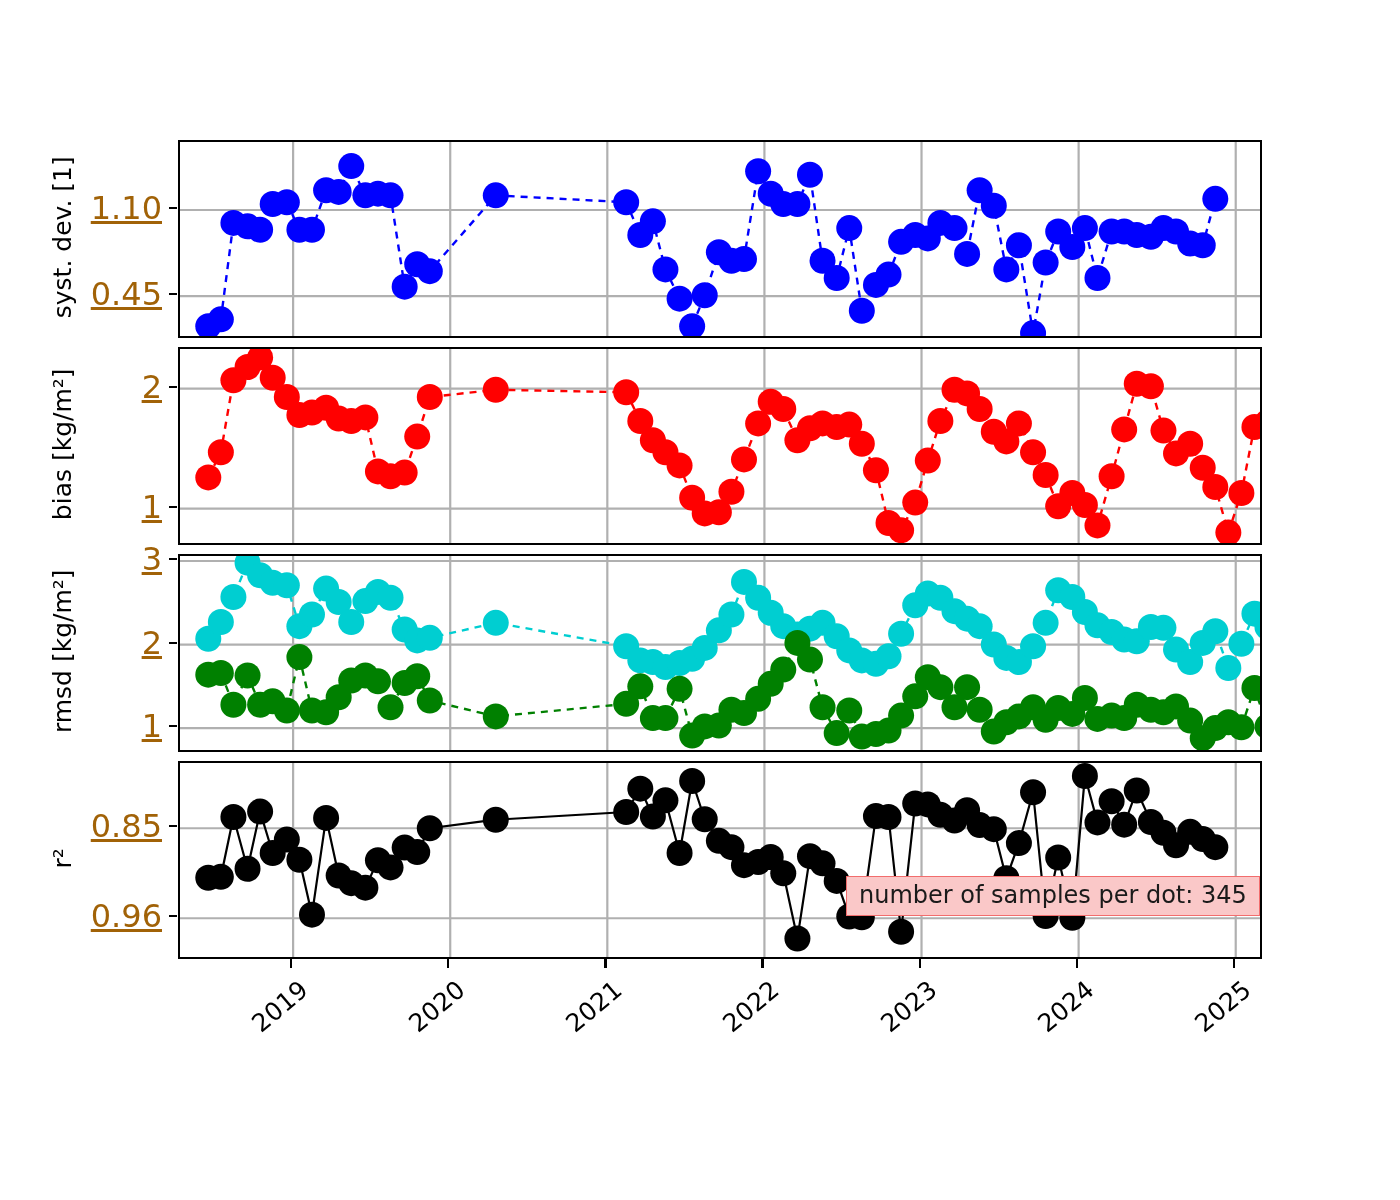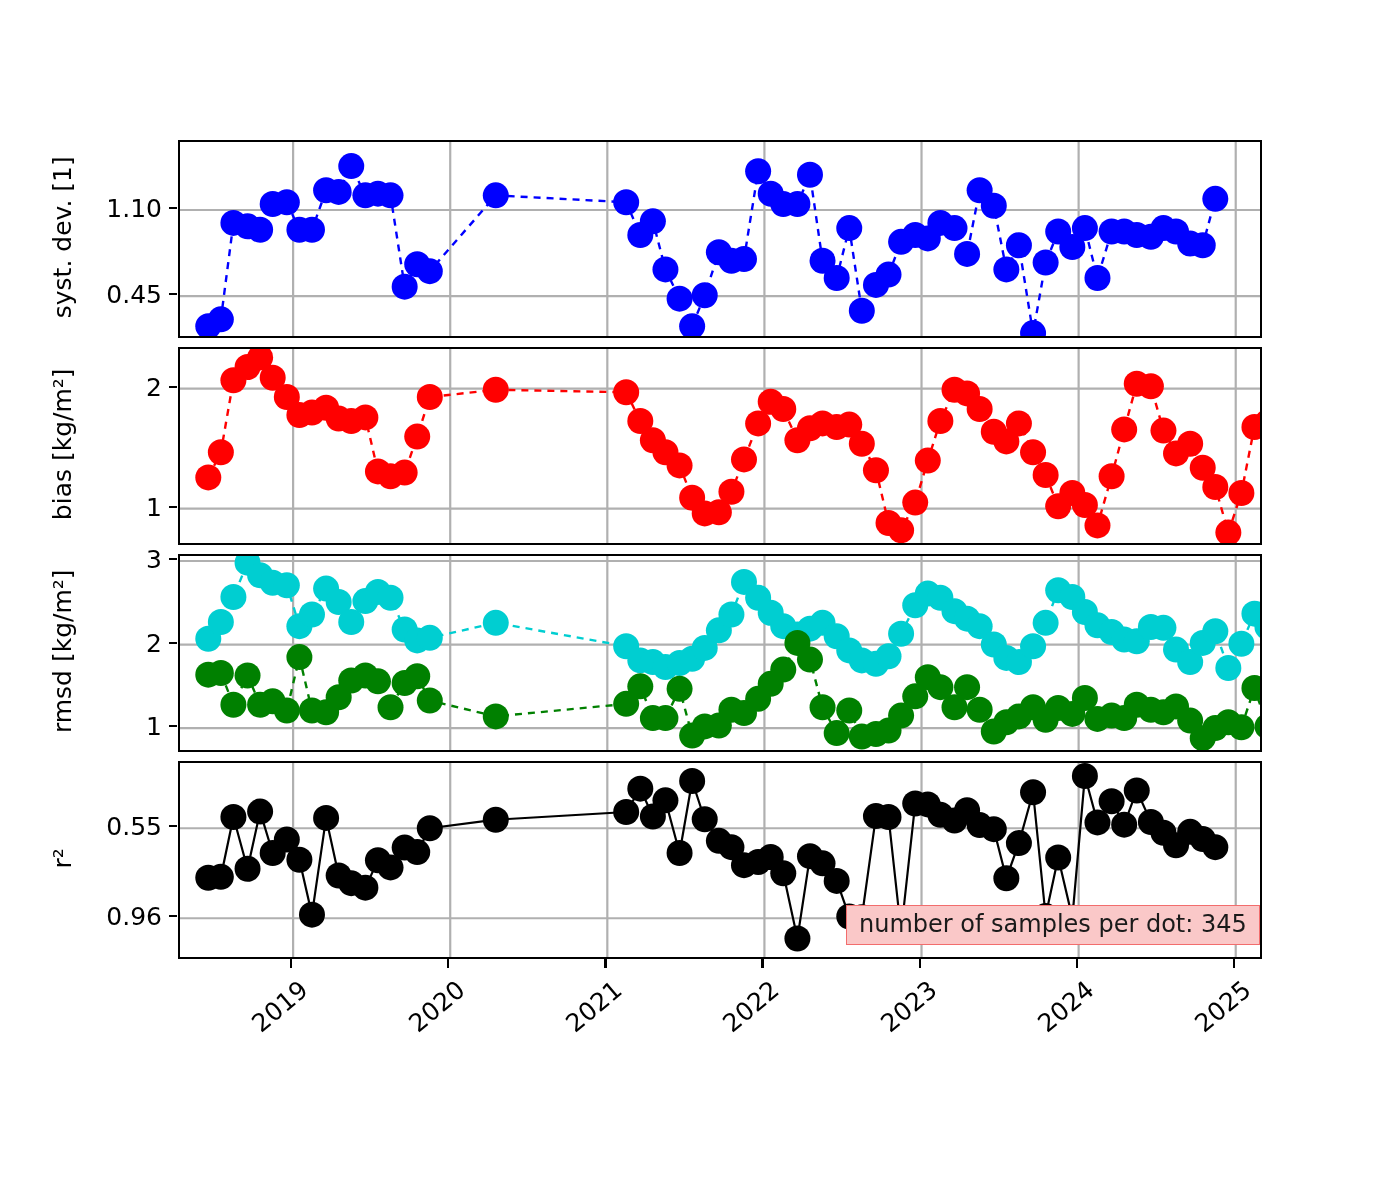--- a/index.html
+++ b/index.html
@@ -34,25 +34,26 @@
   .ylabel {
     position: absolute;
     font-size: 25px;
     color: #000000;
     white-space: nowrap;
     transform-origin: center center;
     letter-spacing: 0px;
   }
   .ytick-label {
     position: absolute;
-    font-size: 25px;
-    color: #000000;
+    font-size: 32px;
+    color: #a16207;
     text-align: right;
     white-space: nowrap;
     transform: translateY(-50%);
+    text-decoration: underline;
   }
   .xtick-label {
     position: absolute;
     font-size: 25px;
     color: #000000;
     white-space: nowrap;
     transform-origin: right top;
     transform: rotate(-40deg);
     text-align: right;
   }
@@ -511,30 +512,30 @@
             <circle cx="1010.16" cy="68.85" r="13" fill="#000000"></circle>
             <circle cx="1022.73" cy="76.05" r="13" fill="#000000"></circle>
             <circle cx="1035.30" cy="84.15" r="13" fill="#000000"></circle>
           </g>
         </svg>
       </div>
     </div>
     <div class="tickmark-y" style="left: 169px; top: 915.25px;"></div>
     <div class="ytick-label" style="right: 1238px; top: 916.25px;">0.96</div>
     <div class="tickmark-y" style="left: 169px; top: 825.25px;"></div>
-    <div class="ytick-label" style="right: 1238px; top: 826.25px;">0.55</div>
+    <div class="ytick-label" style="right: 1238px; top: 826.25px;">0.85</div>
     <div class="ylabel" style="left: 0px; top: 860px; width: 200px; text-align: center; transform: translate(-38px, -0.65em) rotate(-90deg);">r²</div>
     <div class="tickmark-x" style="left: 290.113px; top: 959px;"></div>
     <div class="xtick-label" style="left: 199.113px; top: 975px; width: 96px;">2019</div>
     <div class="tickmark-x" style="left: 447.214px; top: 959px;"></div>
     <div class="xtick-label" style="left: 356.214px; top: 975px; width: 96px;">2020</div>
     <div class="tickmark-x" style="left: 604.316px; top: 959px;"></div>
     <div class="xtick-label" style="left: 513.316px; top: 975px; width: 96px;">2021</div>
     <div class="tickmark-x" style="left: 761.417px; top: 959px;"></div>
     <div class="xtick-label" style="left: 670.417px; top: 975px; width: 96px;">2022</div>
     <div class="tickmark-x" style="left: 918.519px; top: 959px;"></div>
     <div class="xtick-label" style="left: 827.519px; top: 975px; width: 96px;">2023</div>
     <div class="tickmark-x" style="left: 1075.62px; top: 959px;"></div>
     <div class="xtick-label" style="left: 984.62px; top: 975px; width: 96px;">2024</div>
     <div class="tickmark-x" style="left: 1232.72px; top: 959px;"></div>
     <div class="xtick-label" style="left: 1141.72px; top: 975px; width: 96px;">2025</div>
-    <div class="annotation-box" style="left: 846px; top: 905px; background: rgb(250, 200, 200); border-color: rgb(242, 109, 109); text-align: right;">number of samples per dot: 345</div>
+    <div class="annotation-box" style="left: 846px; top: 876px; background: rgb(250, 200, 200); border-color: rgb(242, 109, 109); text-align: right;">number of samples per dot: 345</div>
   </div>
 
 </body></html>

